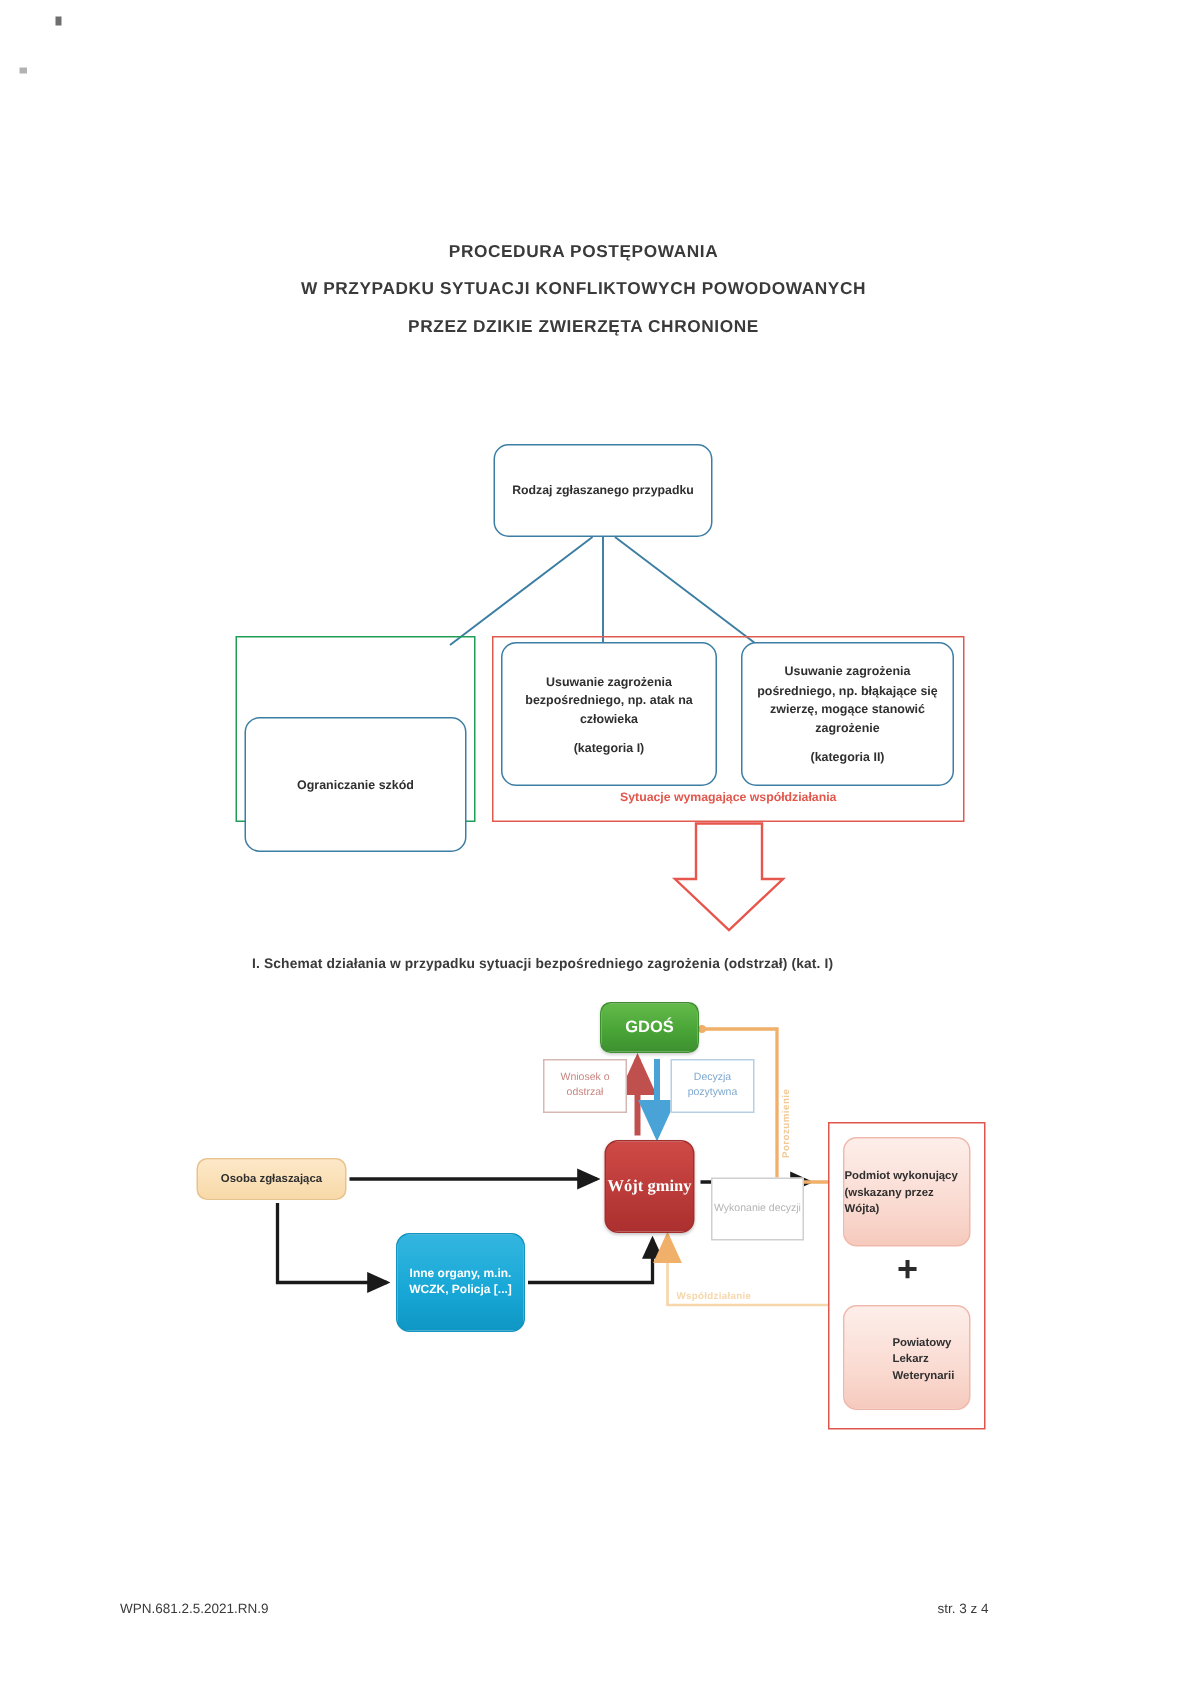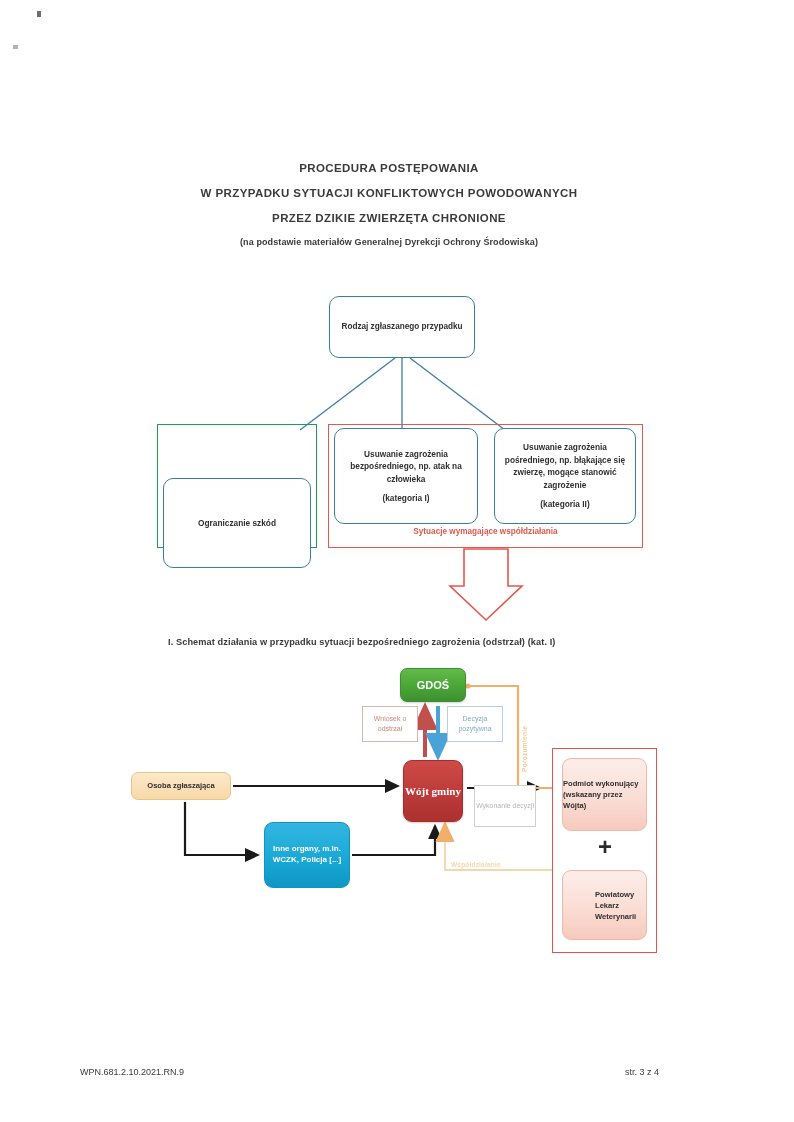--- a/index.html
+++ b/index.html
@@ -129,21 +129,20 @@
 
 <div class="page">
 
   <div class="artifact" id="art1"></div>
   <div class="artifact" id="art2"></div>
 
   <div class="title-block">
     <div class="title-line">PROCEDURA POSTĘPOWANIA</div>
     <div class="title-line">W PRZYPADKU SYTUACJI KONFLIKTOWYCH POWODOWANYCH</div>
     <div class="title-line">PRZEZ DZIKIE ZWIERZĘTA CHRONIONE</div>
-    <div class="title-sub">(na podstawie materiałów Generalnej Dyrekcji Ochrony Środowiska)</div>
   </div>
 
   <svg class="layer">
 
     <line x1="402" y1="358" x2="402" y2="430" stroke="#3c7ea3" stroke-width="1.3"></line>
     <line x1="395" y1="358" x2="300" y2="430" stroke="#3c7ea3" stroke-width="1.3"></line>
     <line x1="410" y1="358" x2="505" y2="430" stroke="#3c7ea3" stroke-width="1.3"></line>
 
     <polygon points="464,549 464,586 450,586 486,620 522,586 508,586 508,549" fill="#ffffff" stroke="#e6564c" stroke-width="1.6" stroke-linejoin="miter"></polygon>
   </svg>
@@ -225,16 +224,16 @@
   <div id="box-wykonanie">Wykonanie decyzji</div>
 
   <div class="vlabel" id="vlabel-porozumienie">Porozumienie</div>
   <div id="hlabel-wspoldzialanie">Współdziałanie</div>
 
   <div id="frame-right"></div>
   <div class="pinkbox" id="box-podmiot">Podmiot wykonujący (wskazany przez Wójta)</div>
   <div id="plus-sign">+</div>
   <div class="pinkbox" id="box-weterynarii">Powiatowy Lekarz Weterynarii</div>
 
-  <div id="footer-left">WPN.681.2.10.2021.RN.9</div>
+  <div id="footer-left">WPN.681.2.5.2021.RN.9</div>
   <div id="footer-right">str. 3 z 4</div>
 
 </div>
 
 </body></html>

